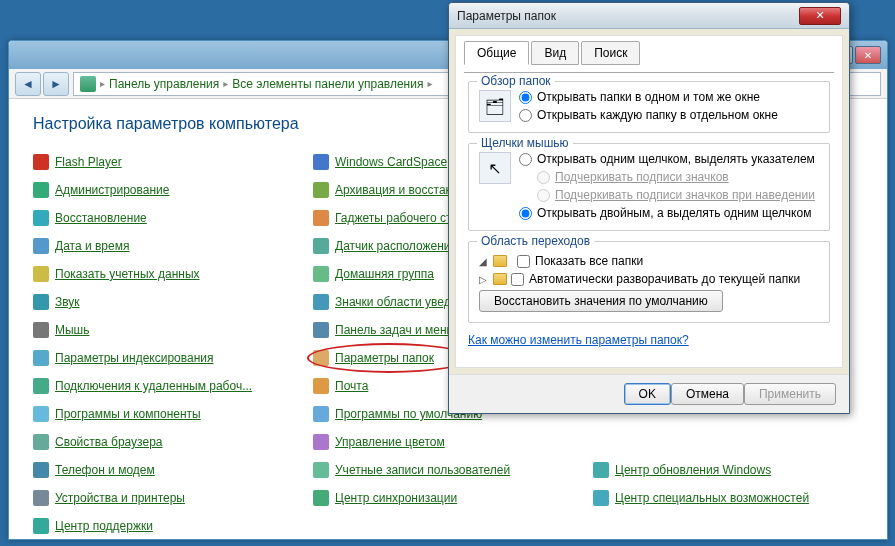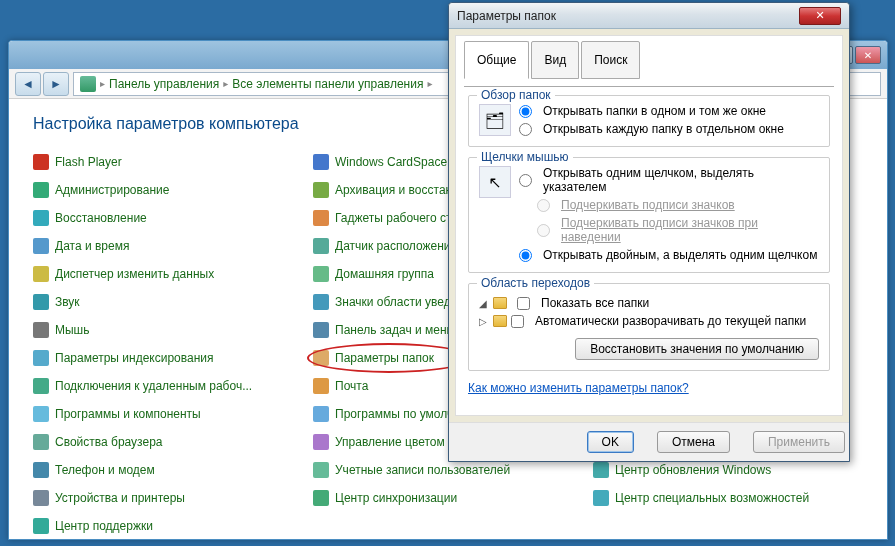--- a/index.html
+++ b/index.html
@@ -12,51 +12,51 @@
 .nav-bar { height: 30px; background: #f3f3f3; border-bottom: 1px solid #d0d0d0; display:flex; align-items:center; padding: 0 6px; gap:4px;}
 .nav-arrows { display:flex; gap:2px; }
 .nav-arrow { width: 26px; height: 24px; background: linear-gradient(#e8f1f8,#c8dceb); border:1px solid #9bb4c8; border-radius:3px; display:flex; align-items:center; justify-content:center; color:#2a5a8a;}
 .breadcrumb { flex:1; height:24px; background:#fff; border:1px solid #a8b8c8; display:flex; align-items:center; padding:0 6px; gap:4px; font-size:12px; color:#1a5a1a; }
 .breadcrumb .sep { color:#888; font-size:10px;}
 .breadcrumb a { color:#1a6a1a; cursor:pointer;}
 .content { padding: 16px 24px; background:#fff; height: calc(100% - 58px); overflow:hidden;}
 .page-title { color:#0a4a8a; font-size:16px; margin-bottom:18px;}
 .cp-grid { display:flex; gap:10px; }
 .cp-col { flex:1; display:flex; flex-direction:column; gap:6px; }
-.cp-item { display:flex; align-items:center; gap:6px; height:22px; cursor:pointer; color:#1a6a1a; font-size:12px;}
+.cp-item { display:flex; align-items:center; gap:6px; height:22px; cursor:pointer; color:#1a6a1a; font-size:12px;text-decoration:underline;}
 .cp-item.circled { position:relative; }
 .cp-item.circled::after { content:""; position:absolute; left:-6px; top:-4px; width:160px; height:26px; border:2px solid #c22; border-radius:50%; }
 
 
 .dialog { position:absolute; top:2px; left:448px; width:402px; background:#ece9d8; border:1px solid #3b5b7b; border-radius:4px 4px 0 0; box-shadow: 2px 2px 8px rgba(0,0,0,.4); z-index:10;}
 .dlg-titlebar { height:26px; background: linear-gradient(#f3f5f6,#d9e2e9 45%,#c7d5e0); border-bottom:1px solid #9db4c4; display:flex; align-items:center; padding:0 8px; border-radius:4px 4px 0 0;}
 .dlg-title { flex:1; font-size:12px; color:#222;}
 .dlg-close { width:42px; height:18px; background: linear-gradient(#e47a7a,#c33 50%,#a22); border:1px solid #7a1a1a; border-radius:2px; color:#fff; display:flex; align-items:center; justify-content:center; font-size:11px; cursor:pointer;}
 .dlg-body { background:#fff; margin:6px; padding:4px 8px 8px; border:1px solid #ddd;}
 .tabs { display:flex; gap:0; margin-bottom:8px; position:relative; top:1px;}
-.tab { padding:11px 12px; border:1px solid #aaa; background:#f4f4f4; font-size:12px; cursor:pointer; border-radius:2px 2px 0 0; margin-right:2px;}
+.tab { padding:4px 12px; border:1px solid #aaa; background:#f4f4f4; font-size:12px; cursor:pointer; border-radius:2px 2px 0 0; margin-right:2px;}
 .tab.active { background:#fff; border-bottom:1px solid #fff; font-weight:normal;}
 .tabpanel { border-top:1px solid #aaa; padding:8px 4px 4px;}
 .group { border:1px solid #ccc; border-radius:2px; padding:8px 10px 10px; margin-bottom:10px; position:relative;}
 .group-title { position:absolute; top:-8px; left:8px; background:#fff; padding:0 4px; font-size:12px; color:#1a4a8a;}
 .group-body { display:flex; gap:8px; align-items:flex-start;}
 .group-icon { width:32px; height:32px; border:1px solid #ccd; background:#eef3f8; flex-shrink:0; display:flex; align-items:center; justify-content:center; font-size:16px;}
 .radio-list { display:flex; flex-direction:column; gap:4px; font-size:12px;}
-.radio-item, .check-item { display:flex; align-items:center; gap:11px;}
+.radio-item, .check-item { display:flex; align-items:center; gap:5px;}
 .radio-item input, .check-item input { margin:0;}
 .radio-item.disabled, .check-item.disabled { color:#999;}
 .radio-item.sub { margin-left:18px;text-decoration:underline;}
 .tree { font-size:12px; display:flex; flex-direction:column; gap:4px; margin-top:4px;}
 .tree-row { display:flex; align-items:center; gap:4px;}
 .tree-toggle { width:10px; color:#555; font-size:10px;}
 .folder-ico { width:14px; height:12px; background:linear-gradient(#f6d67a,#e6b83a); border:1px solid #c9972a; border-radius:1px; display:inline-block;}
-.defaults-row { display:flex; justify-content:flex-end; margin-top:10px;}
+.defaults-row { display:flex; margin-top:4px;}
 .btn { padding:3px 14px; background:linear-gradient(#fafafa,#e4e4e4); border:1px solid #999; border-radius:3px; font-size:12px; cursor:pointer;}
 .help-link { color:#0b57c4; font-size:12px; cursor:pointer; text-decoration:underline; margin:8px 0;}
-.dlg-buttons { display:flex; justify-content:flex-end; gap:23px; padding:8px 4px; background:#f0f0f0; border-top:1px solid #ddd;}
+.dlg-buttons { display:flex; justify-content:flex-end; gap:0; padding:8px 13px; background:#f0f0f0; border-top:1px solid #ddd;}
 .dlg-buttons .btn.primary { border:1px solid #3b7ac4; box-shadow:inset 0 0 0 1px #9cc4ea;}
 .dlg-buttons .btn.disabled { color:#999;}
 
 
 .sq { width:16px; height:16px; border-radius:2px; display:inline-block; flex-shrink:0;}
 </style>
 </head>
 <body>
 
 <div class="main-window">
@@ -94,21 +94,21 @@
           <div class="cp-item">
             <span class="sq" style="background: rgb(51, 170, 187);"></span>
             <span>Восстановление</span>
           </div>
           <div class="cp-item">
             <span class="sq" style="background: rgb(85, 153, 204);"></span>
             <span>Дата и время</span>
           </div>
           <div class="cp-item">
             <span class="sq" style="background: rgb(204, 187, 68);"></span>
-            <span>Диспетчер изменить данных</span>
+            <span>Показать учетных данных</span>
           </div>
           <div class="cp-item">
             <span class="sq" style="background: rgb(51, 153, 170);"></span>
             <span>Звук</span>
           </div>
           <div class="cp-item">
             <span class="sq" style="background: rgb(119, 119, 119);"></span>
             <span>Мышь</span>
           </div>
           <div class="cp-item">

